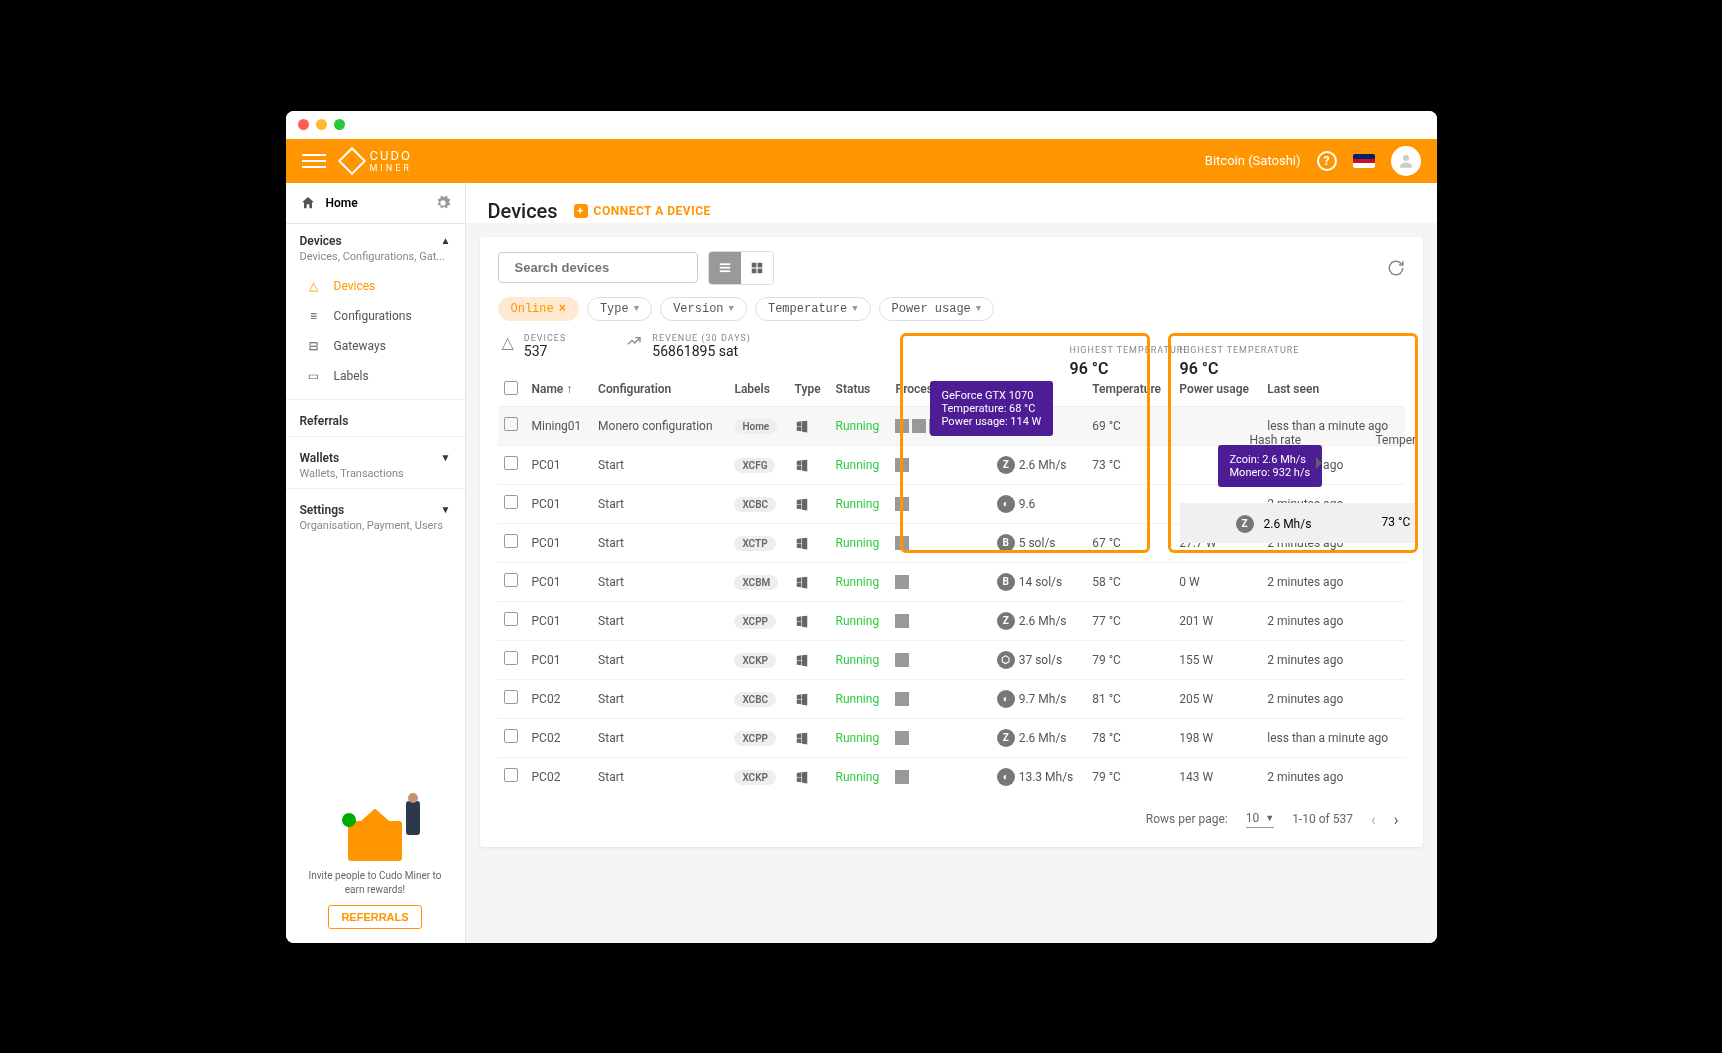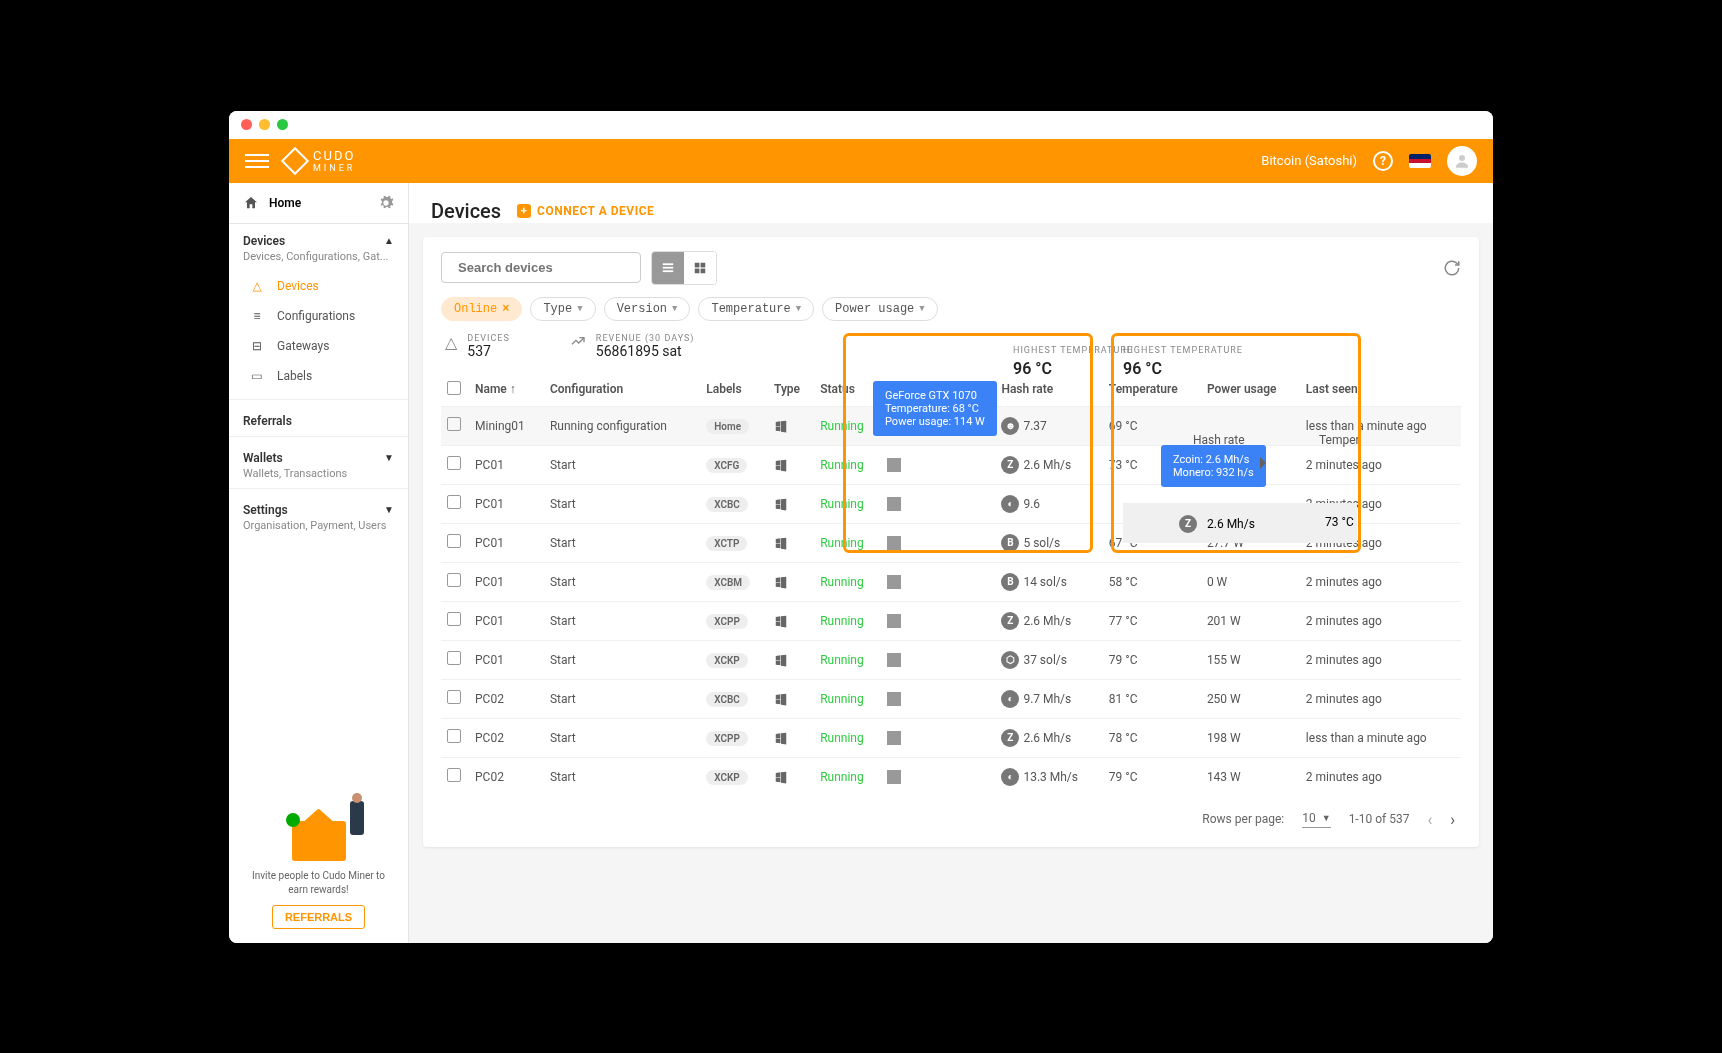--- a/index.html
+++ b/index.html
@@ -1,17 +1,17 @@
 <!DOCTYPE html>
 <html><head>
 <meta charset="utf-8">
 <style>
 * { box-sizing: border-box; margin: 0; padding: 0; }
 body { font-family: -apple-system, BlinkMacSystemFont, "Segoe UI", Roboto, Arial, sans-serif; background: #000; display: flex; align-items: center; justify-content: center; min-height: 100vh; }
-.browser-frame { width: 1264px; background: #fff; border-radius: 8px; overflow: hidden; box-shadow: 0 10px 40px rgba(0,0,0,0.5); }
+.browser-frame { width: 1151px; background: #fff; border-radius: 8px; overflow: hidden; box-shadow: 0 10px 40px rgba(0,0,0,0.5); }
 .mac-titlebar { height: 28px; background: #fff; display: flex; align-items: center; padding: 0 12px; gap: 7px; }
 .mac-dot { width: 11px; height: 11px; border-radius: 50%; }
 .dot-red { background: #ff5f57; }
 .dot-yellow { background: #febc2e; }
 .dot-green { background: #28c840; }
 
 .topbar { height: 44px; background: #ff9500; display: flex; align-items: center; padding: 0 16px; color: #fff; }
 .menu-icon { width: 24px; height: 24px; display: flex; flex-direction: column; justify-content: center; gap: 4px; cursor: pointer; }
 .menu-icon span { height: 2px; background: #fff; }
 .logo { display: flex; align-items: center; gap: 8px; margin-left: 16px; font-size: 13px; letter-spacing: 2px; }
@@ -82,21 +82,21 @@
 .coin-ico { width: 18px; height: 18px; border-radius: 50%; background: #777; color:#fff; display:inline-flex; align-items:center; justify-content:center; font-size:10px; font-weight:bold; margin-right:4px; }
 
 .pagination { display: flex; align-items: center; justify-content: flex-end; gap: 18px; padding: 14px 6px 4px; font-size: 12px; color: #666; }
 .pg-sel { display: flex; align-items: center; gap: 6px; border-bottom: 1px solid #999; padding-bottom: 2px; }
 .pg-arrow { color: #aaa; cursor: pointer; font-size: 16px; }
 
 
 .overlay-box { position: absolute; border: 3px solid #ff9500; border-radius: 6px; background: rgba(255,255,255,0.0); pointer-events: none; }
 .ov1 { top: 96px; left: 420px; width: 250px; height: 220px; }
 .ov2 { top: 96px; left: 688px; width: 250px; height: 220px; }
-.tooltip { position: absolute; background: #3b82f6; color: #fff; font-size: 11px; padding: 8px 12px; border-radius: 3px; white-space: nowrap; pointer-events:none; }
+.tooltip { position: absolute; background: #4c1d95; color: #fff; font-size: 11px; padding: 8px 12px; border-radius: 3px; white-space: nowrap; pointer-events:none; }
 .tt1 { top: 144px; left: 450px; }
 .tt2 { top: 208px; left: 738px; }
 .tt2::before{content:"";position:absolute;right:-6px;top:12px;border:6px solid transparent;border-left-color:#616161;}
 .overlay-content { position: absolute; font-size: 12px; color: #555; }
 .ov1-label { top: 108px; left: 590px; font-size: 9px; letter-spacing: 1px; color: #888; }
 .ov1-val { top: 122px; left: 590px; font-size: 16px; font-weight: 600; color: #222; }
 .ov2-label { top: 108px; left: 700px; font-size: 9px; letter-spacing: 1px; color: #888; }
 .ov2-val { top: 122px; left: 700px; font-size: 16px; font-weight: 600; color: #222; }
 .ov2-hash-header { top:196px; left:770px; font-size:12px; color:#555; }
 .ov2-temp-header { top:196px; left:896px; font-size:12px; color:#555; }
@@ -317,21 +317,21 @@
                 <th>Hash rate</th>
                 <th>Temperature</th>
                 <th>Power usage</th>
                 <th>Last seen</th>
               </tr>
             </thead>
           <tbody id="tbody">
               <tr>
     <td><span class="chk"></span></td>
     <td>Mining01</td>
-    <td>Running configuration</td>
+    <td>Monero configuration</td>
     <td><span class="label-tag">Home</span></td>
     <td>
                   <svg width="14" height="14" viewBox="0 0 24 24" fill="#666">
                     <path d="M3 5l8-1v8H3V5zm9-1l9-1v10h-9V4zM3 13h8v8l-8-1v-7zm9 0h9v10l-9-1v-9z"></path>
                   </svg>
                 </td>
     <td class="running">Running</td>
     <td>
                   <div class="processors">
                     <span class="proc-block"></span>
@@ -483,21 +483,21 @@
                   </svg>
                 </td>
     <td class="running">Running</td>
     <td>
                   <div class="processors">
                     <span class="proc-block"></span>
                   </div>
                 </td>
     <td><span class="coin-ico">◐</span>9.7 Mh/s</td>
     <td>81 °C</td>
-    <td>250 W</td>
+    <td>205 W</td>
     <td>2 minutes ago</td>
   </tr>
               <tr>
     <td><span class="chk"></span></td>
     <td>PC02</td>
     <td>Start</td>
     <td><span class="label-tag">XCPP</span></td>
     <td>
                   <svg width="14" height="14" viewBox="0 0 24 24" fill="#666">
                     <path d="M3 5l8-1v8H3V5zm9-1l9-1v10h-9V4zM3 13h8v8l-8-1v-7zm9 0h9v10l-9-1v-9z"></path>

